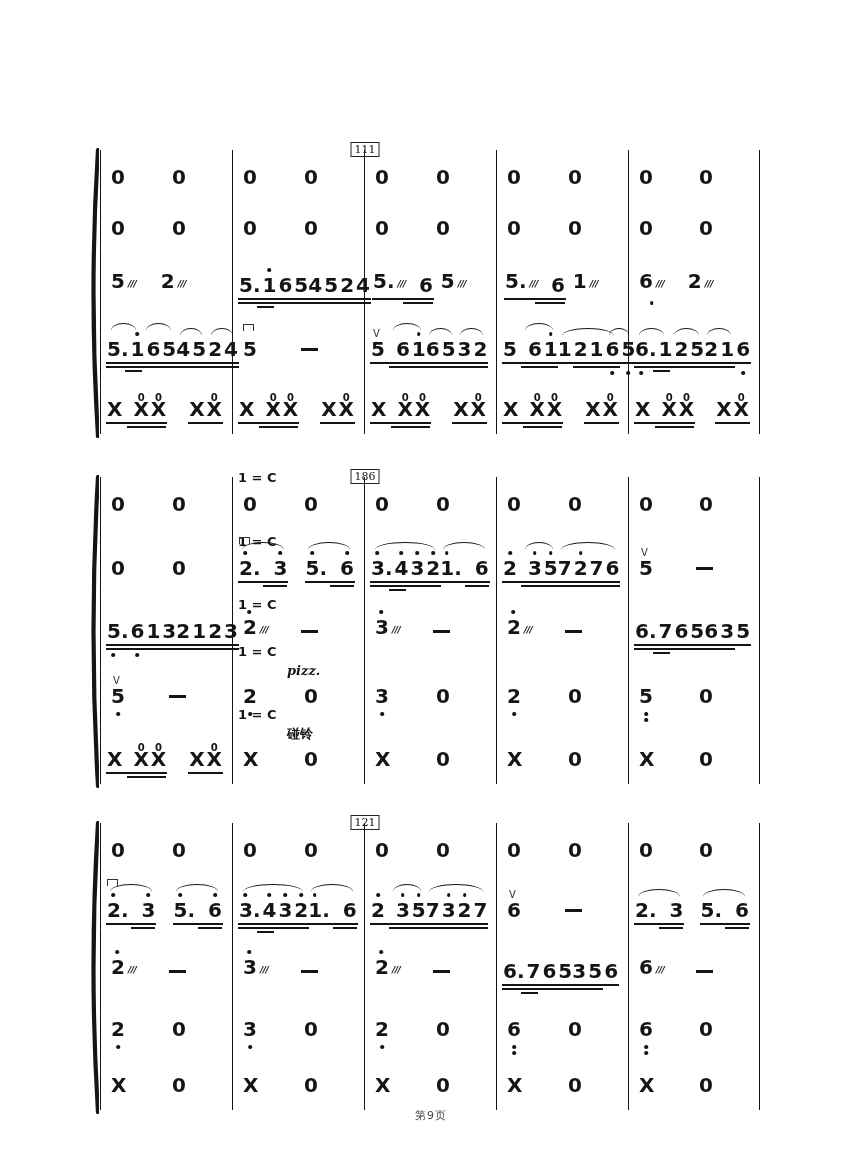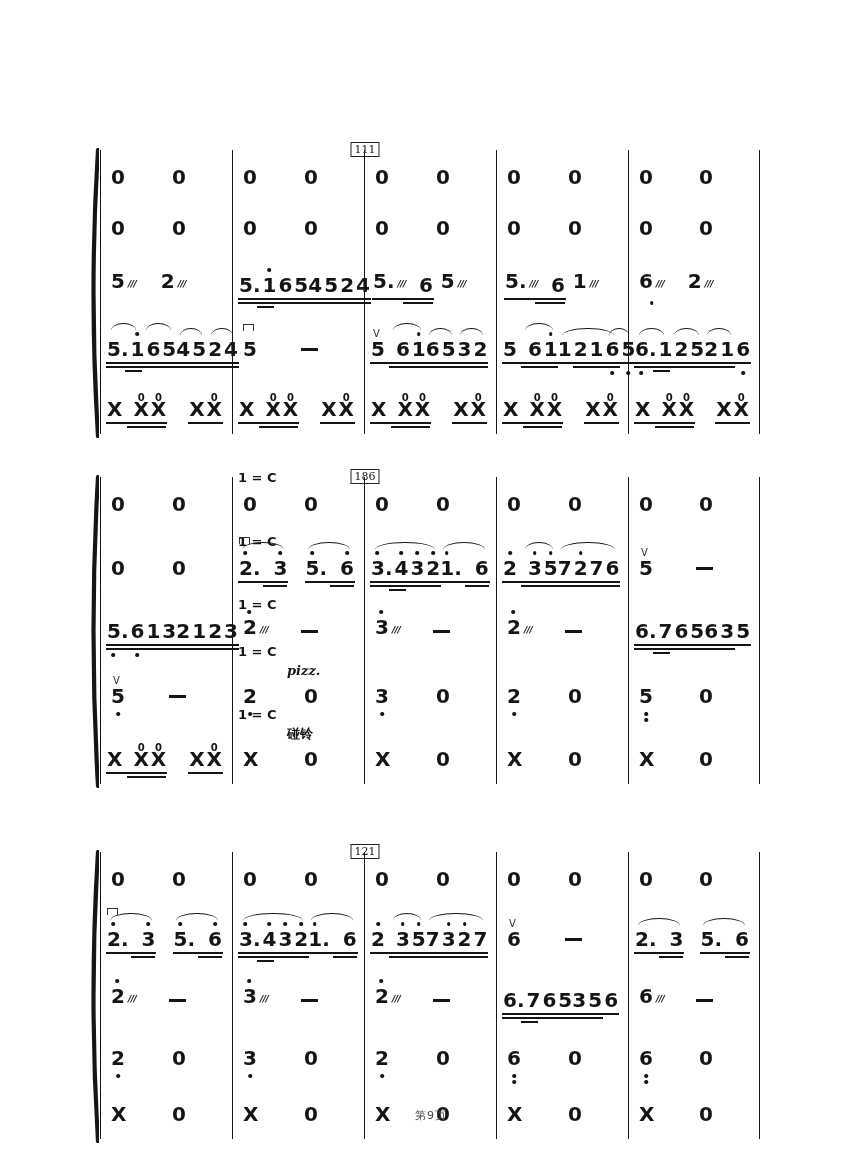--- a/index.html
+++ b/index.html
@@ -630,21 +630,21 @@
           <div class="cell sp">
             <span class="grp">
               <span class="note x">X</span>
             </span>
             <span class="grp">
               <span class="note">0</span>
             </span>
           </div>
         </div>
       </div>
-      <div class="system" style="top: 852px;">
+      <div class="system" style="top: 823px;">
         <svg width="12" height="293" class="brace">
           <path d="M11,2 Q2,146.5 11,291" stroke="#151515" stroke-width="4.2" fill="none" stroke-linecap="round"></path>
         </svg>
         <div class="mlabel" style="left: 265px;">121</div>
         <div class="prow" style="height: 52px;">
           <div class="cell sp">
             <span class="grp">
               <span class="note">0</span>
             </span>
             <span class="grp">

